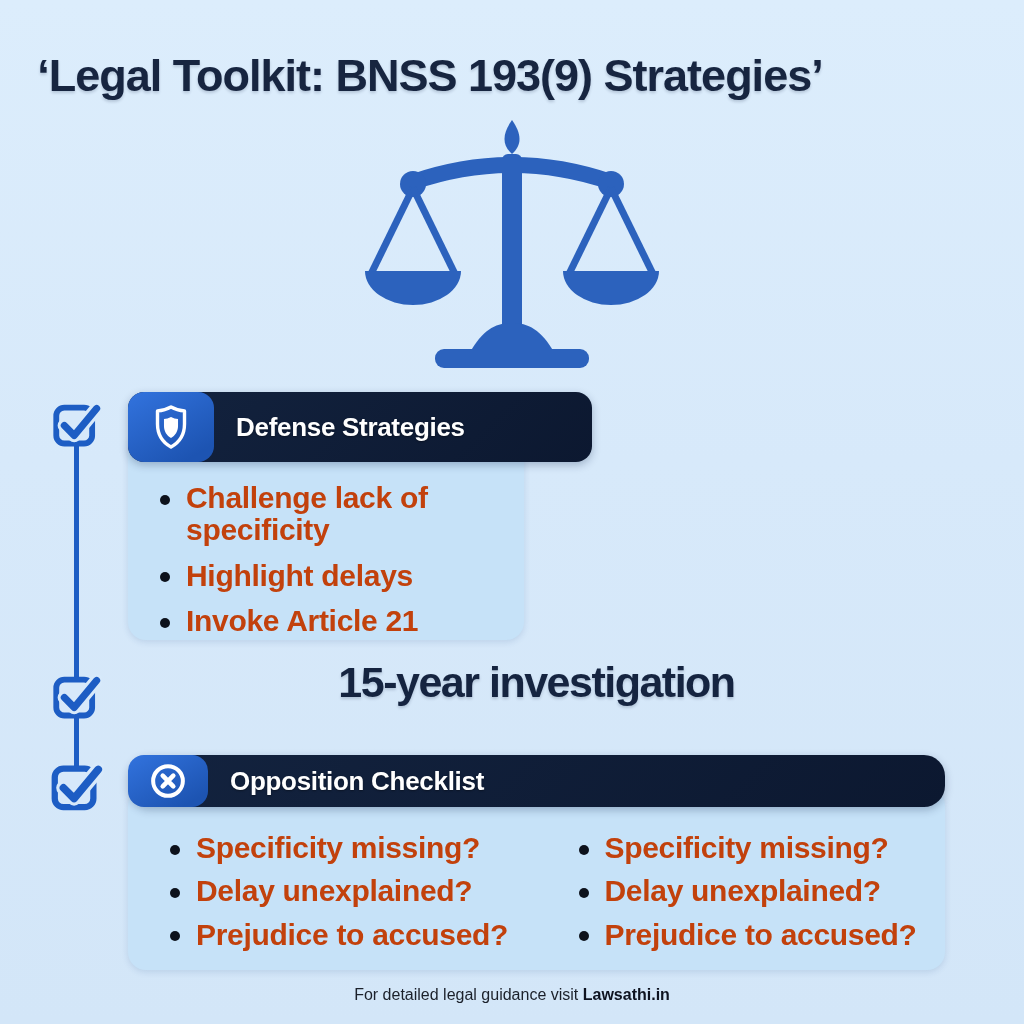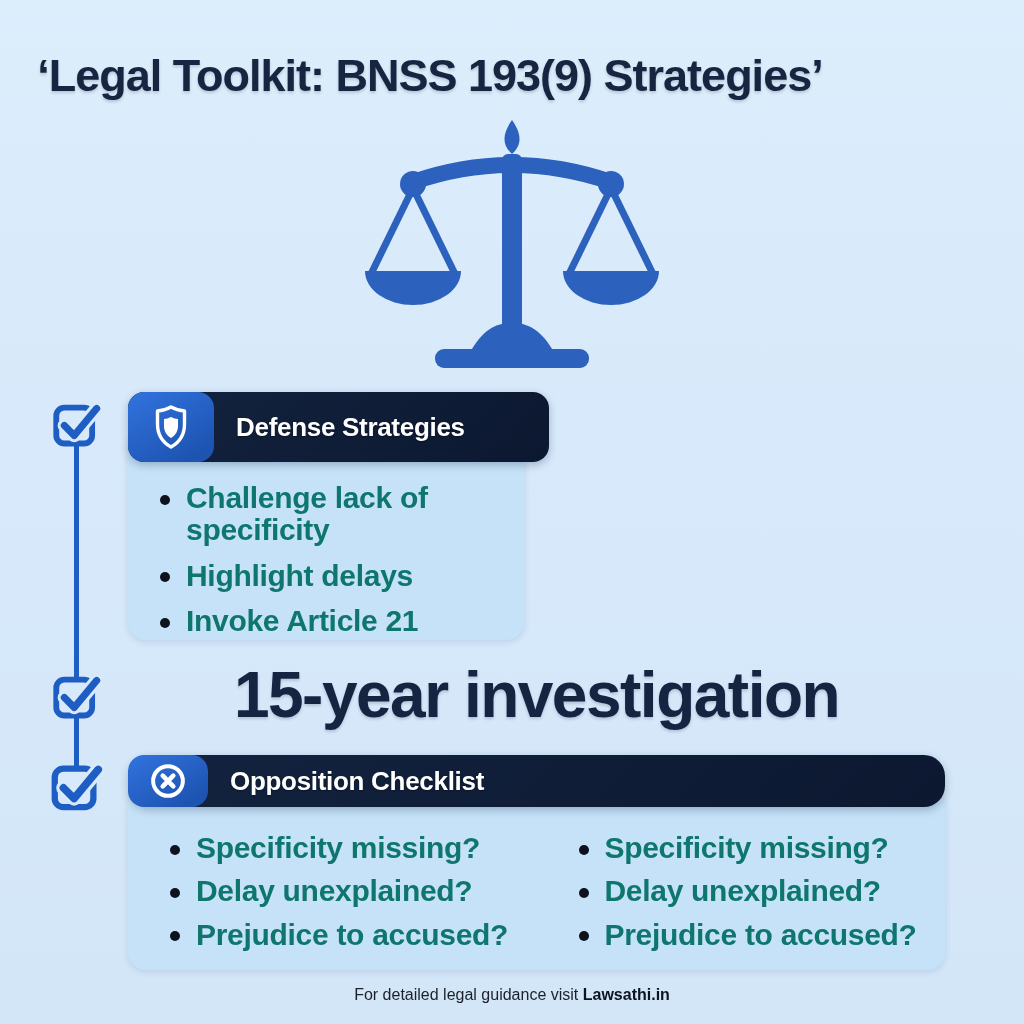--- a/index.html
+++ b/index.html
@@ -36,34 +36,34 @@
   }
   .header-label{
     position:absolute;left:108px;right:8px;top:0;height:100%;
     display:flex;align-items:center;
     color:#ffffff;font-size:26px;font-weight:700;letter-spacing:-0.3px;
     text-shadow:0 1px 2px rgba(0,0,0,.35);
   }
   ul.bullets{list-style:none;margin:0;padding:0;}
   ul.bullets li{
     position:relative;padding-left:32px;margin-bottom:13px;
-    font-size:30px;font-weight:600;line-height:1.08;color:#0f766e;letter-spacing:-0.3px;
+    font-size:30px;font-weight:600;line-height:1.08;color:#c2410c;letter-spacing:-0.3px;
   }
   ul.bullets li::before{
     content:"";position:absolute;left:6px;top:0.42em;width:10px;height:10px;border-radius:50%;background:#0d121c;
   }
-  .defense-header{left:128px;top:392px;width:421px;}
+  .defense-header{left:128px;top:392px;width:464px;}
   .defense-body{left:128px;top:430px;width:396px;height:210px;}
   .defense-body ul{padding:52px 14px 0 26px;}
   .prosecutor-header{left:553px;top:392px;width:392px;}
   .prosecutor-body{left:553px;top:430px;width:392px;height:210px;}
   .prosecutor-body ul{padding:66px 10px 0 36px;}
   .headline{
     position:absolute;left:108px;top:658px;width:857px;text-align:center;
-    font-size:64px;font-weight:700;letter-spacing:-1.5px;color:#152440;
+    font-size:43px;font-weight:700;letter-spacing:-1.5px;color:#152440;
     text-shadow:0 2px 3px rgba(10,25,60,.18);
   }
   .opp-header{left:128px;top:755px;width:817px;height:52px;border-radius:21px;}
   .opp-header .icon-chip{width:80px;}
   .opp-header .header-label{left:102px;}
   .opp-body{left:128px;top:788px;width:817px;height:182px;display:flex;}
   .opp-col{width:50%;box-sizing:border-box;}
   .opp-col ul{padding:44px 6px 0 36px;}
   .opp-col ul li{margin-bottom:11px;}
   .footer{

